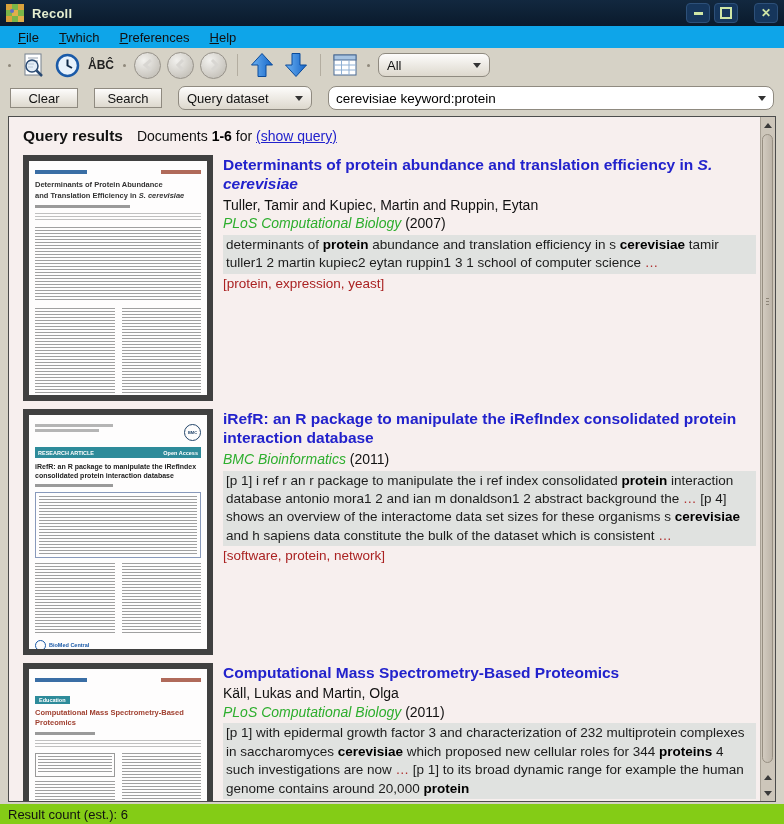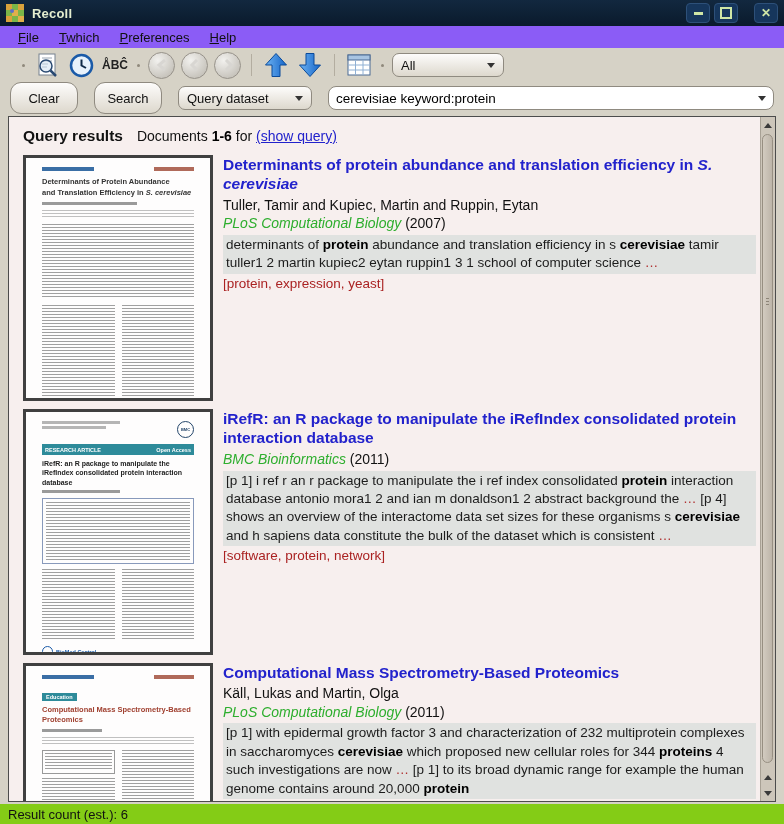--- a/index.html
+++ b/index.html
@@ -10,38 +10,38 @@
   .titlebar{height:26px;background:linear-gradient(#12283f,#0a1a2c);display:flex;align-items:center;padding:0 6px;flex:0 0 auto;}
   .app-icon{width:18px;height:18px;margin-right:8px;}
   .title-text{color:#e4edcf;font-size:13px;font-weight:bold;letter-spacing:.2px;flex:1;}
   .winbtn{width:22px;height:18px;background:#16365c;border:1px solid #2d5079;border-radius:4px;display:flex;align-items:center;justify-content:center;margin-left:4px;cursor:default;}
   .winbtn.close{margin-left:16px;}
   .g-min{width:9px;height:3px;background:#cfe6a6;}
   .g-max{width:8px;height:8px;border:2px solid #cfe6a6;}
   .g-close{color:#cfe6a6;font-size:12px;font-weight:bold;line-height:1;}
 
   
-  .menubar{height:22px;background:#8b5cf6;display:flex;align-items:center;padding-left:8px;font-size:13px;color:#111;flex:0 0 auto;}
+  .menubar{height:22px;background:#0ea5e9;display:flex;align-items:center;padding-left:8px;font-size:13px;color:#111;flex:0 0 auto;}
   .menu-item{padding:2px 10px;cursor:default;}
   .u{text-decoration:underline;}
 
   
-  .toolbar{height:34px;background:#d6d2c6;display:flex;align-items:center;padding:0 20px;gap:6px;flex:0 0 auto;}
+  .toolbar{height:34px;background:#d6d2c6;display:flex;align-items:center;padding:0 6px;gap:6px;flex:0 0 auto;}
   .handle{width:3px;height:3px;border-radius:50%;background:#8f897c;margin:0 2px;}
   .tbtn{width:28px;height:28px;display:flex;align-items:center;justify-content:center;}
   .tsep{width:1px;height:22px;background:#b3ada0;margin:0 4px;}
   .abc{font-size:12px;font-weight:bold;color:#222;letter-spacing:0;}
   .navbtn{width:25px;height:25px;border-radius:50%;background:radial-gradient(circle at 35% 30%,#f2f1ee,#b9b5ac);border:1px solid #97928a;display:flex;align-items:center;justify-content:center;}
   .combo{height:24px;background:linear-gradient(#fdfcfb,#ddd8cd);border:1px solid #8f8a80;border-radius:7px;display:flex;align-items:center;padding:0 8px;font-size:13px;color:#111;box-sizing:border-box;}
   .combo .arrow{margin-left:auto;width:0;height:0;border-left:4px solid transparent;border-right:4px solid transparent;border-top:5px solid #333;}
   .combo-all{width:112px;gap:28px;}
 
   
   .searchrow{height:32px;background:#d6d2c6;display:flex;align-items:center;padding:0 10px;gap:16px;flex:0 0 auto;}
-  .pbtn{height:32px;min-width:68px;background:linear-gradient(#fdfcfb,#ddd8cd);border:1px solid #8f8a80;border-radius:11px;font-size:13px;color:#111;display:flex;align-items:center;justify-content:center;padding:0 12px;box-sizing:border-box;}
+  .pbtn{height:20px;min-width:68px;background:linear-gradient(#fdfcfb,#ddd8cd);border:1px solid #8f8a80;border-radius:0;font-size:13px;color:#111;display:flex;align-items:center;justify-content:center;padding:0 12px;box-sizing:border-box;}
   .combo-ql{width:134px;}
   .searchbox{flex:1;height:24px;background:#fff;border:1px solid #8f8a80;border-radius:8px;display:flex;align-items:center;padding:0 7px;font-size:13.5px;color:#000;box-sizing:border-box;}
   .searchbox .arrow{margin-left:auto;width:0;height:0;border-left:4px solid transparent;border-right:4px solid transparent;border-top:5px solid #333;}
 
   
   .frame-wrap{padding:2px 8px 2px 8px;background:#d6d2c6;flex:1;min-height:0;}
   .frame{position:relative;height:100%;background:#f7efee;border:1px solid #4c4c4c;box-sizing:border-box;overflow:hidden;}
   .frame-inner{position:absolute;left:0;top:0;right:15px;bottom:0;overflow:hidden;padding:8px 4px 0 8px;}
 
   .rheader{font-size:14px;color:#111;margin:2px 0 10px 6px;}
@@ -54,21 +54,21 @@
   .result{display:flex;gap:10px;margin:0 0 8px 6px;}
   .rcontent{width:544px;font-size:13.5px;color:#111;}
   .rtitle{color:#2222cc;font-weight:bold;font-size:15.5px;line-height:1.25;margin-bottom:2px;cursor:pointer;}
   .rauthors{font-size:14px;line-height:1.3;color:#111;}
   .rjournal{font-size:14px;line-height:1.35;}
   .rjournal .jname{color:#2eae2e;font-style:italic;}
   .rsnippet{background:#e0e2e0;color:#1c1c1c;font-size:13.5px;line-height:1.36;padding:1px 3px;margin:2px 0;}
   .rkeywords{color:#aa2222;font-size:13.5px;margin-top:1px;}
 
   
-  .thumb{width:190px;height:246px;flex:0 0 auto;background:#fefdfd;border:3px solid #404040;box-sizing:border-box;padding:9px 16px;overflow:hidden;cursor:pointer;}
+  .thumb{width:190px;height:246px;flex:0 0 auto;background:#fefdfd;border:6px solid #404040;box-sizing:border-box;padding:9px 6px;overflow:hidden;cursor:pointer;}
   .fl{background:repeating-linear-gradient(to bottom,#a0a0a0 0,#a0a0a0 1px,transparent 1px,transparent 3px);}
   .fll{background:repeating-linear-gradient(to bottom,#c0c0c0 0,#c0c0c0 1px,transparent 1px,transparent 3px);}
   .t-head{display:flex;justify-content:space-between;margin-bottom:6px;}
   .bar{height:4px;}
   .bar.blue{background:#3a6ea5;}
   .bar.redb{background:#b06a5a;}
   .bar.gray{background:#b5b5b5;}
   .t1-title{font-size:7.5px;font-weight:bold;color:#333;line-height:1.3;margin-bottom:4px;}
   .t-authors{height:3px;background:#9a9a9a;margin-bottom:5px;}
   .cols{display:flex;gap:7px;}

